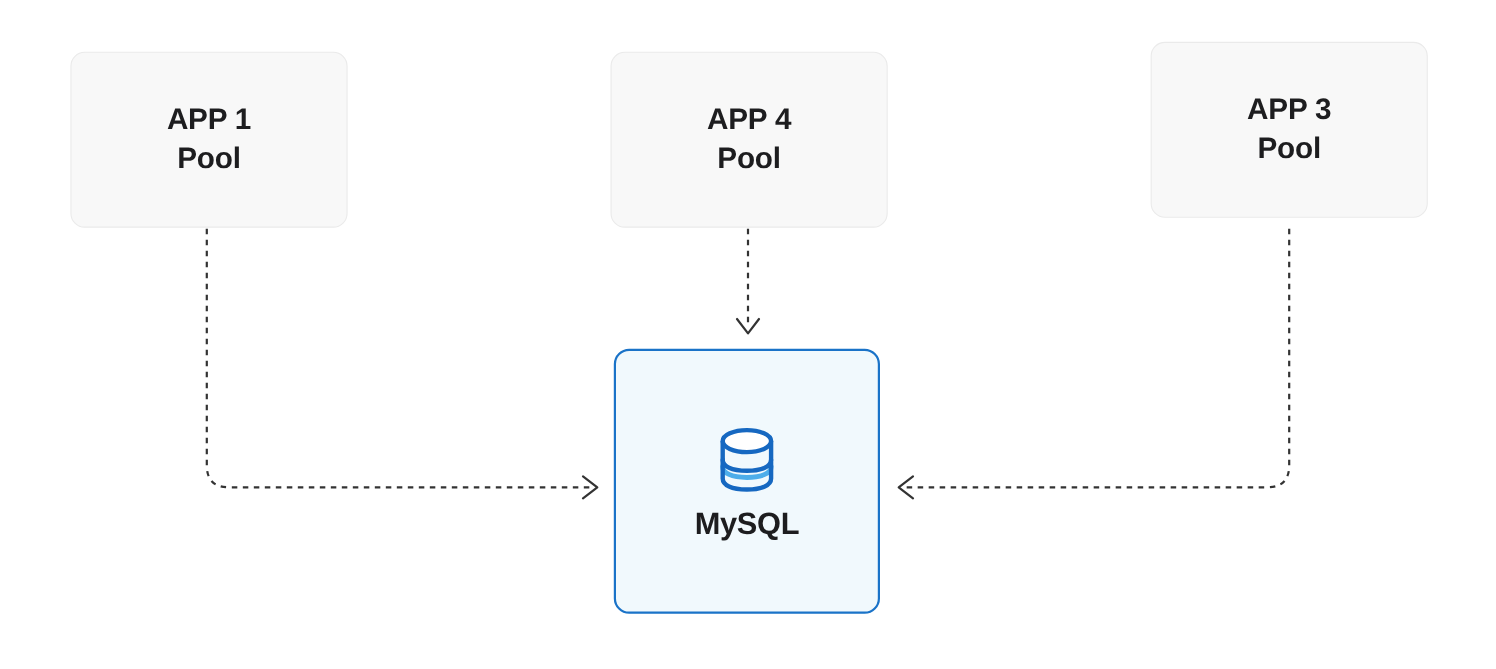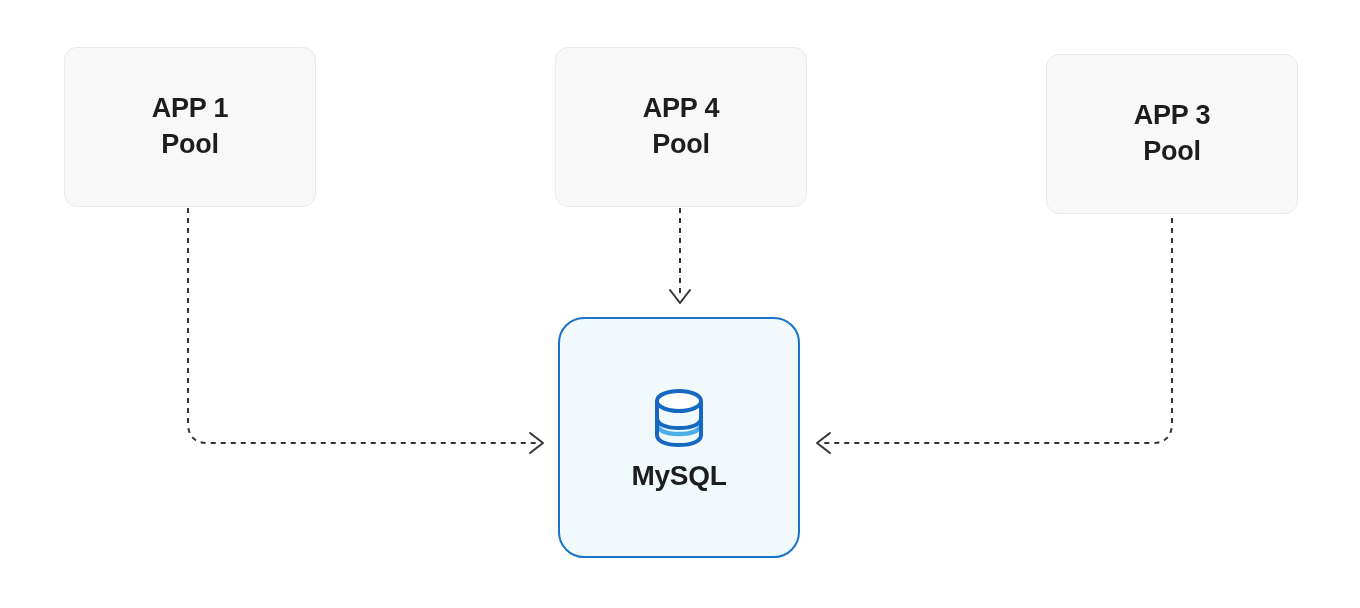--- a/index.html
+++ b/index.html
@@ -43,31 +43,31 @@
   .app-card .line {
     font-size: 27px;
     font-weight: bold;
     color: #1d1d1f;
     line-height: 1.32;
     letter-spacing: -0.2px;
     text-align: center;
   }
   #app1 { left: 64px;   top: 47px; }
   #app2 { left: 555px;  top: 47px; }
-  #app3 { left: 1046px; top: 54px; }
+  #app3 { left: 1046px; top: 38px; }
 
   #db-node {
     position: absolute;
     left: 558px;
     top: 317px;
     width: 242px;
     height: 241px;
     background: #f1f9fd;
     border: 2px solid #1a73c8;
-    border-radius: 26px;
+    border-radius: 14px;
     box-sizing: border-box;
     display: flex;
     flex-direction: column;
     align-items: center;
     justify-content: center;
   }
   #db-icon {
     width: 56px;
     height: 60px;
     margin-top: 2px;

